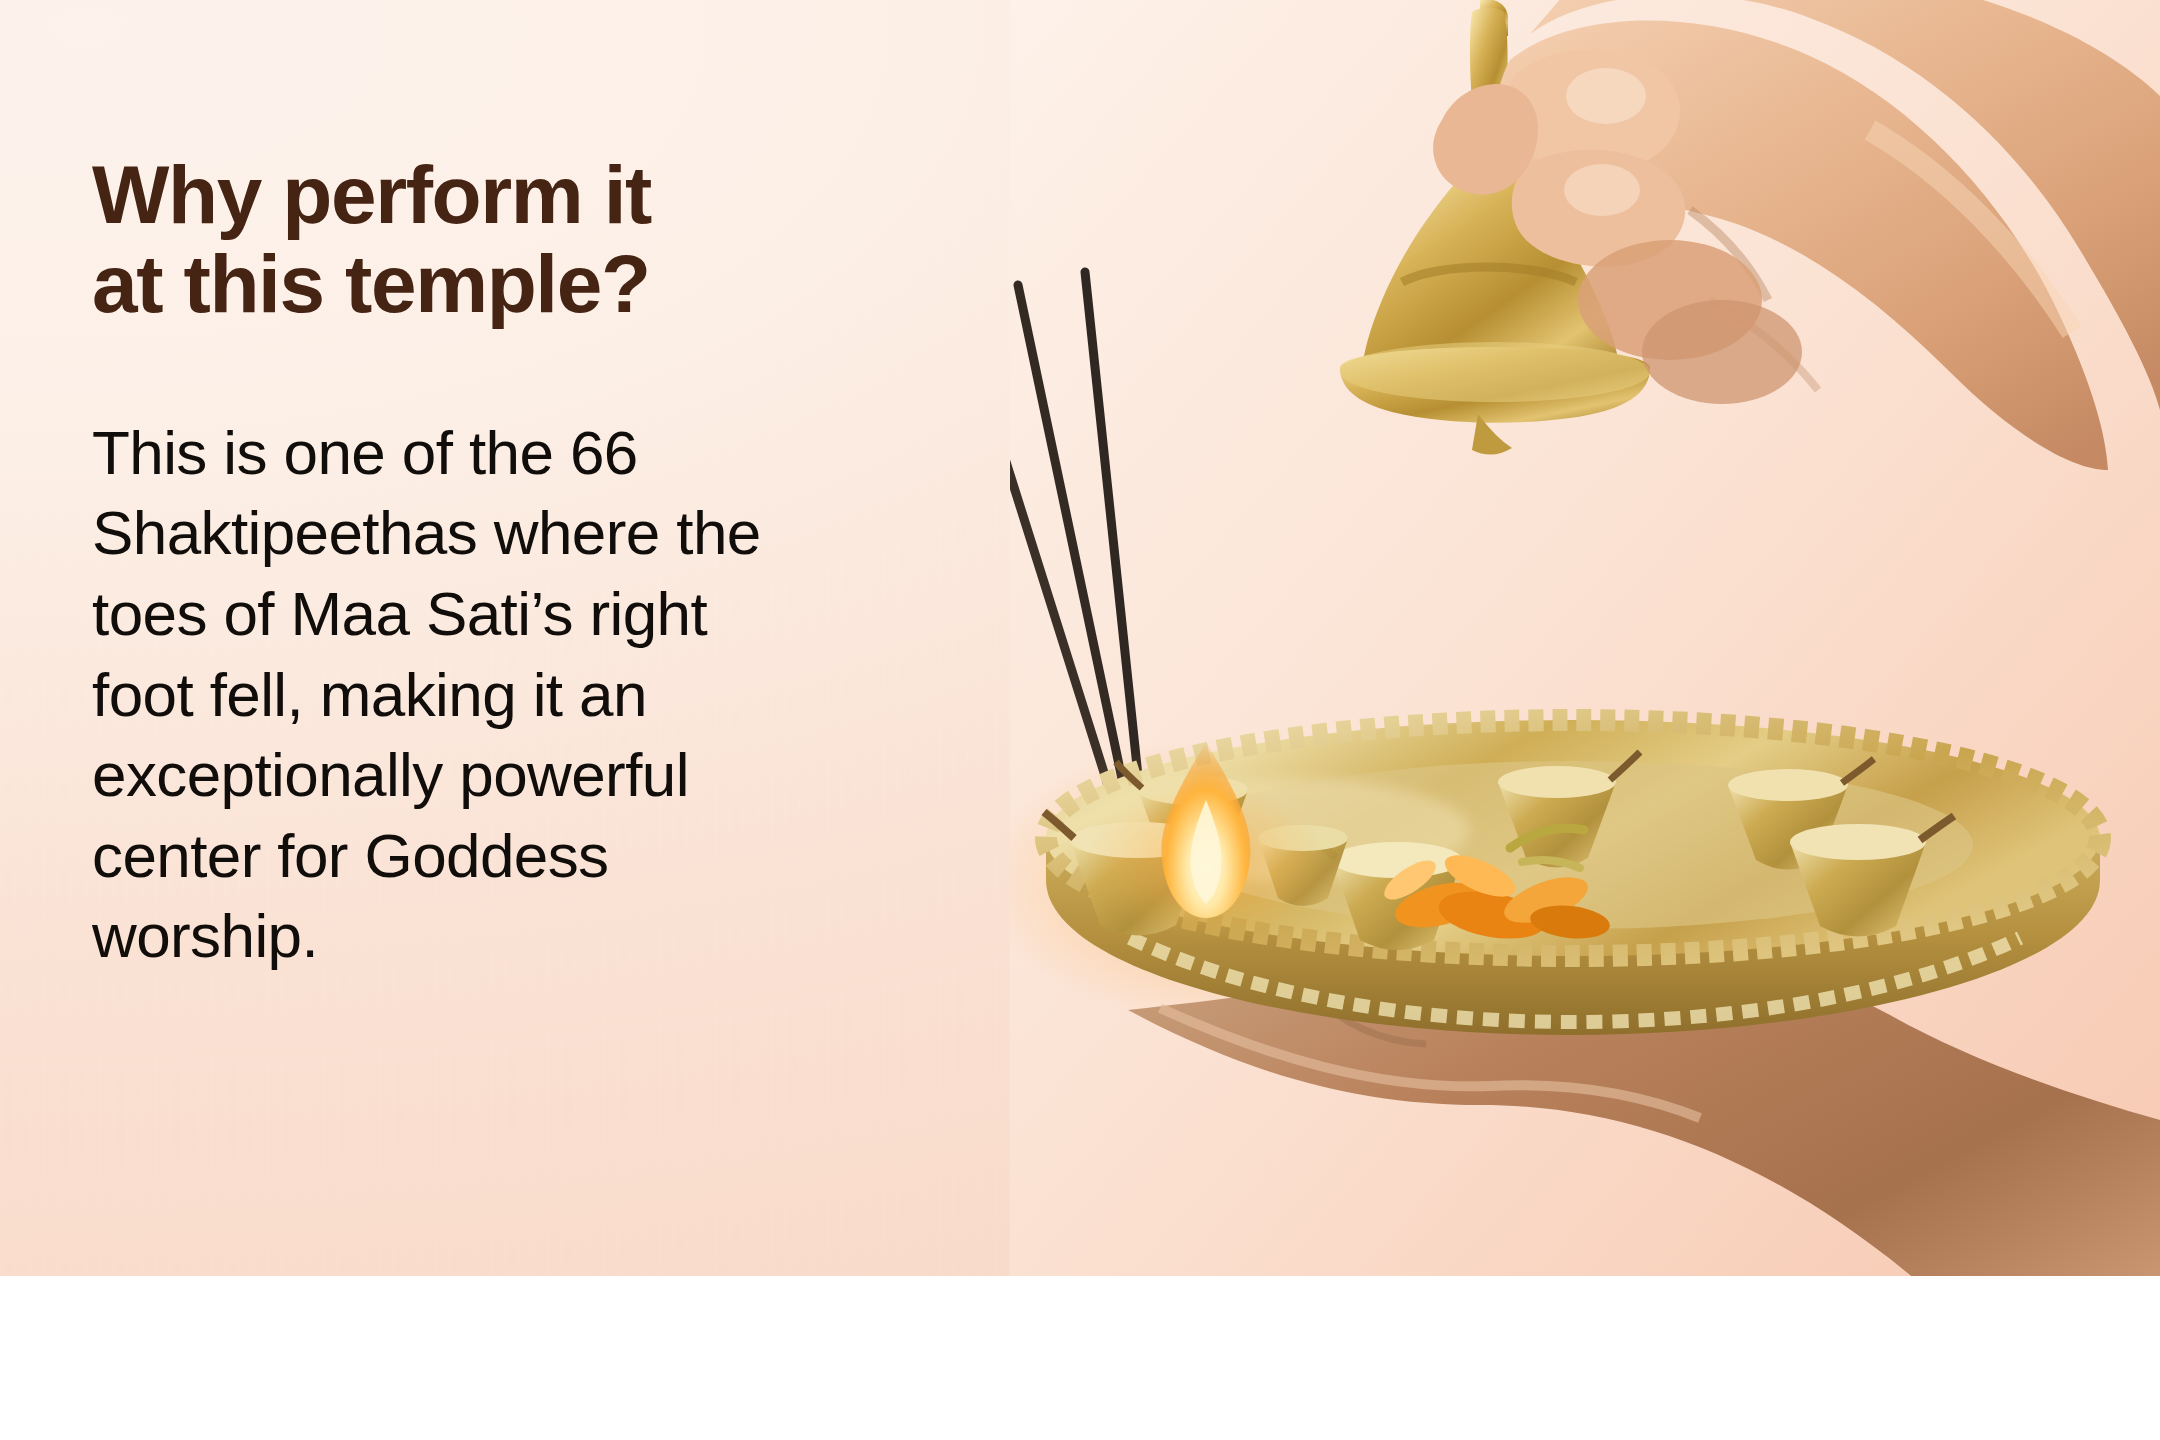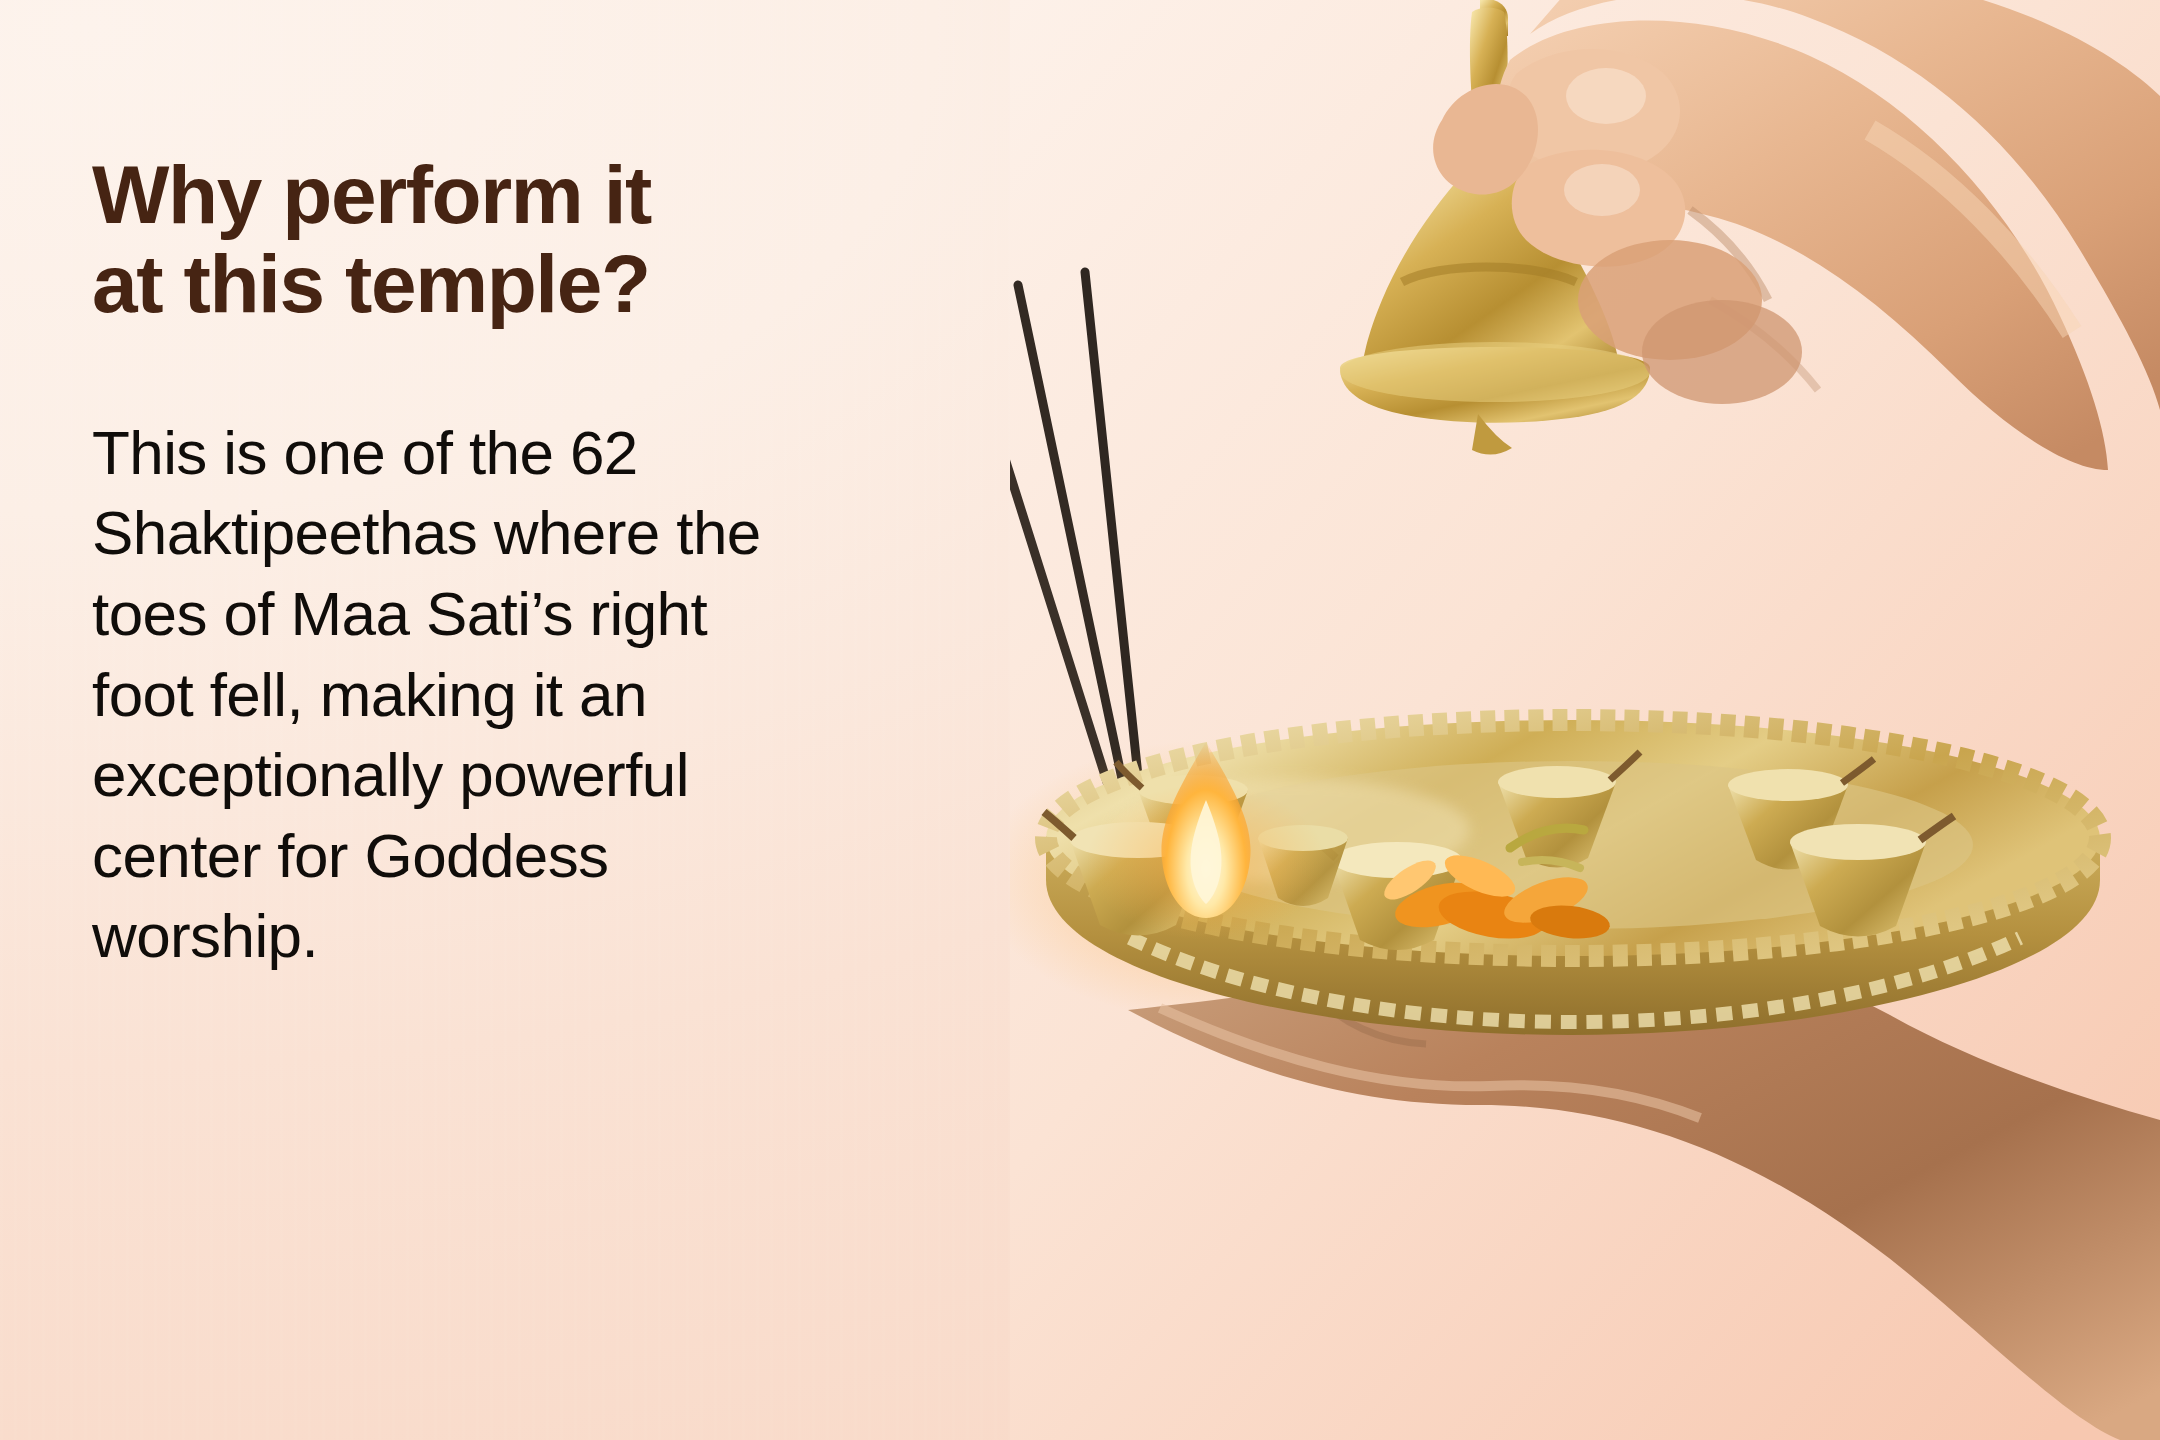--- a/index.html
+++ b/index.html
@@ -6,21 +6,21 @@
 
   html, body {
     width:2160px; height:1440px;
     overflow:hidden;
     font-family:"Liberation Sans", sans-serif;
   }
 
   
   .slide {
     position:relative;
-    width:2160px; height:1440px;
+    width:2160px; height:1276px;
     background:
       radial-gradient(140% 120% at 4% 2%,  #fdf3ec 0%,  #fcefe6 28%, #fae2d4 60%, #f8d7c5 100%),
       linear-gradient(118deg, #fdf4ee 0%, #fbe7da 46%, #f9d3bd 78%, #f7c9b2 100%);
     overflow:hidden;
   }
   
   .slide::after{
     content:"";
     position:absolute; inset:0;
     background:repeating-linear-gradient(90deg,
@@ -66,21 +66,21 @@
 </style>
 </head>
 <body>
 
 <div class="slide">
 
   <div class="text-col">
     <h1 class="headline">Why perform it
 at this temple?</h1>
 
-    <p class="body-copy">This is one of the 62 Shaktipeethas where the toes of Maa Sati’s right foot fell, making it an exceptionally powerful center for Goddess worship.</p>
+    <p class="body-copy">This is one of the 66 Shaktipeethas where the toes of Maa Sati’s right foot fell, making it an exceptionally powerful center for Goddess worship.</p>
   </div>
 
   <div class="photo">
     <svg viewBox="0 0 1150 1440" preserveAspectRatio="xMidYMid slice">
       <defs>
 
         <linearGradient id="bgGrad" x1="0" y1="0" x2="0.9" y2="1">
           <stop offset="0" stop-color="#fdf1e9"></stop>
           <stop offset="0.45" stop-color="#fbe3d4"></stop>
           <stop offset="1" stop-color="#f7c8b0"></stop>

